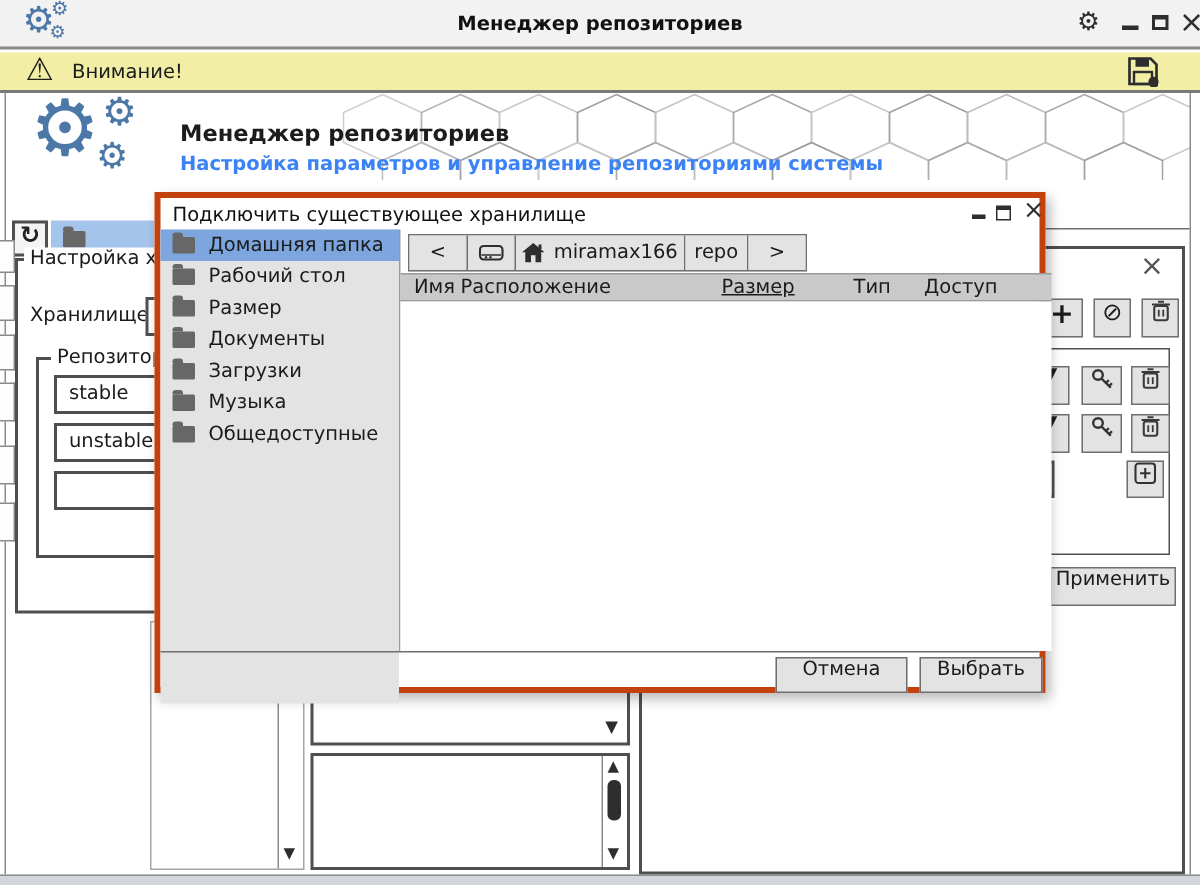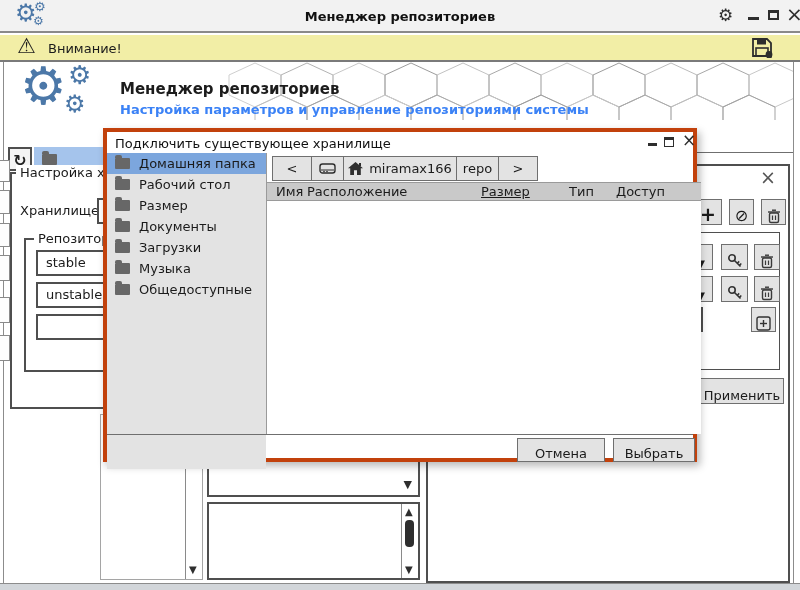--- a/index.html
+++ b/index.html
@@ -2,21 +2,21 @@
 <html><head>
 <meta charset="utf-8">
 <style>
   * { margin:0; padding:0; box-sizing:border-box; }
   html,body { width:800px; height:590px; overflow:hidden; }
   body { font-family:"DejaVu Sans", sans-serif; background:#fff; color:#1b1b1b; }
   #app { position:relative; width:800px; height:590px; background:#fff; overflow:hidden; }
   .abs { position:absolute; }
 
   
-  .btn { background:#e3e3e3; border:1px solid #6f6f6f; display:flex; align-items:flex-end; justify-content:center; font-size:13px; color:#1b1b1b; cursor:default; }
+  .btn { background:#e3e3e3; border:1px solid #6f6f6f; display:flex; align-items:flex-start; justify-content:center; font-size:13px; color:#1b1b1b; cursor:default; }
   .box { background:#fff; border:2px solid #4f4f4f; }
   .lightbox { background:#fff; border:1px solid #a5a5a5; }
   .fieldset { border:2px solid #4f4f4f; background:transparent; }
   .legend { position:absolute; background:#fff; padding:0 4px; font-size:13px; white-space:nowrap; }
 
   
   .ic { font-style:normal; line-height:1; display:inline-block; }
   .ic-gear::before { content:"⚙"; }
   .ic-down::before { content:"▼"; }
   .ic-up::before { content:"▲"; }

